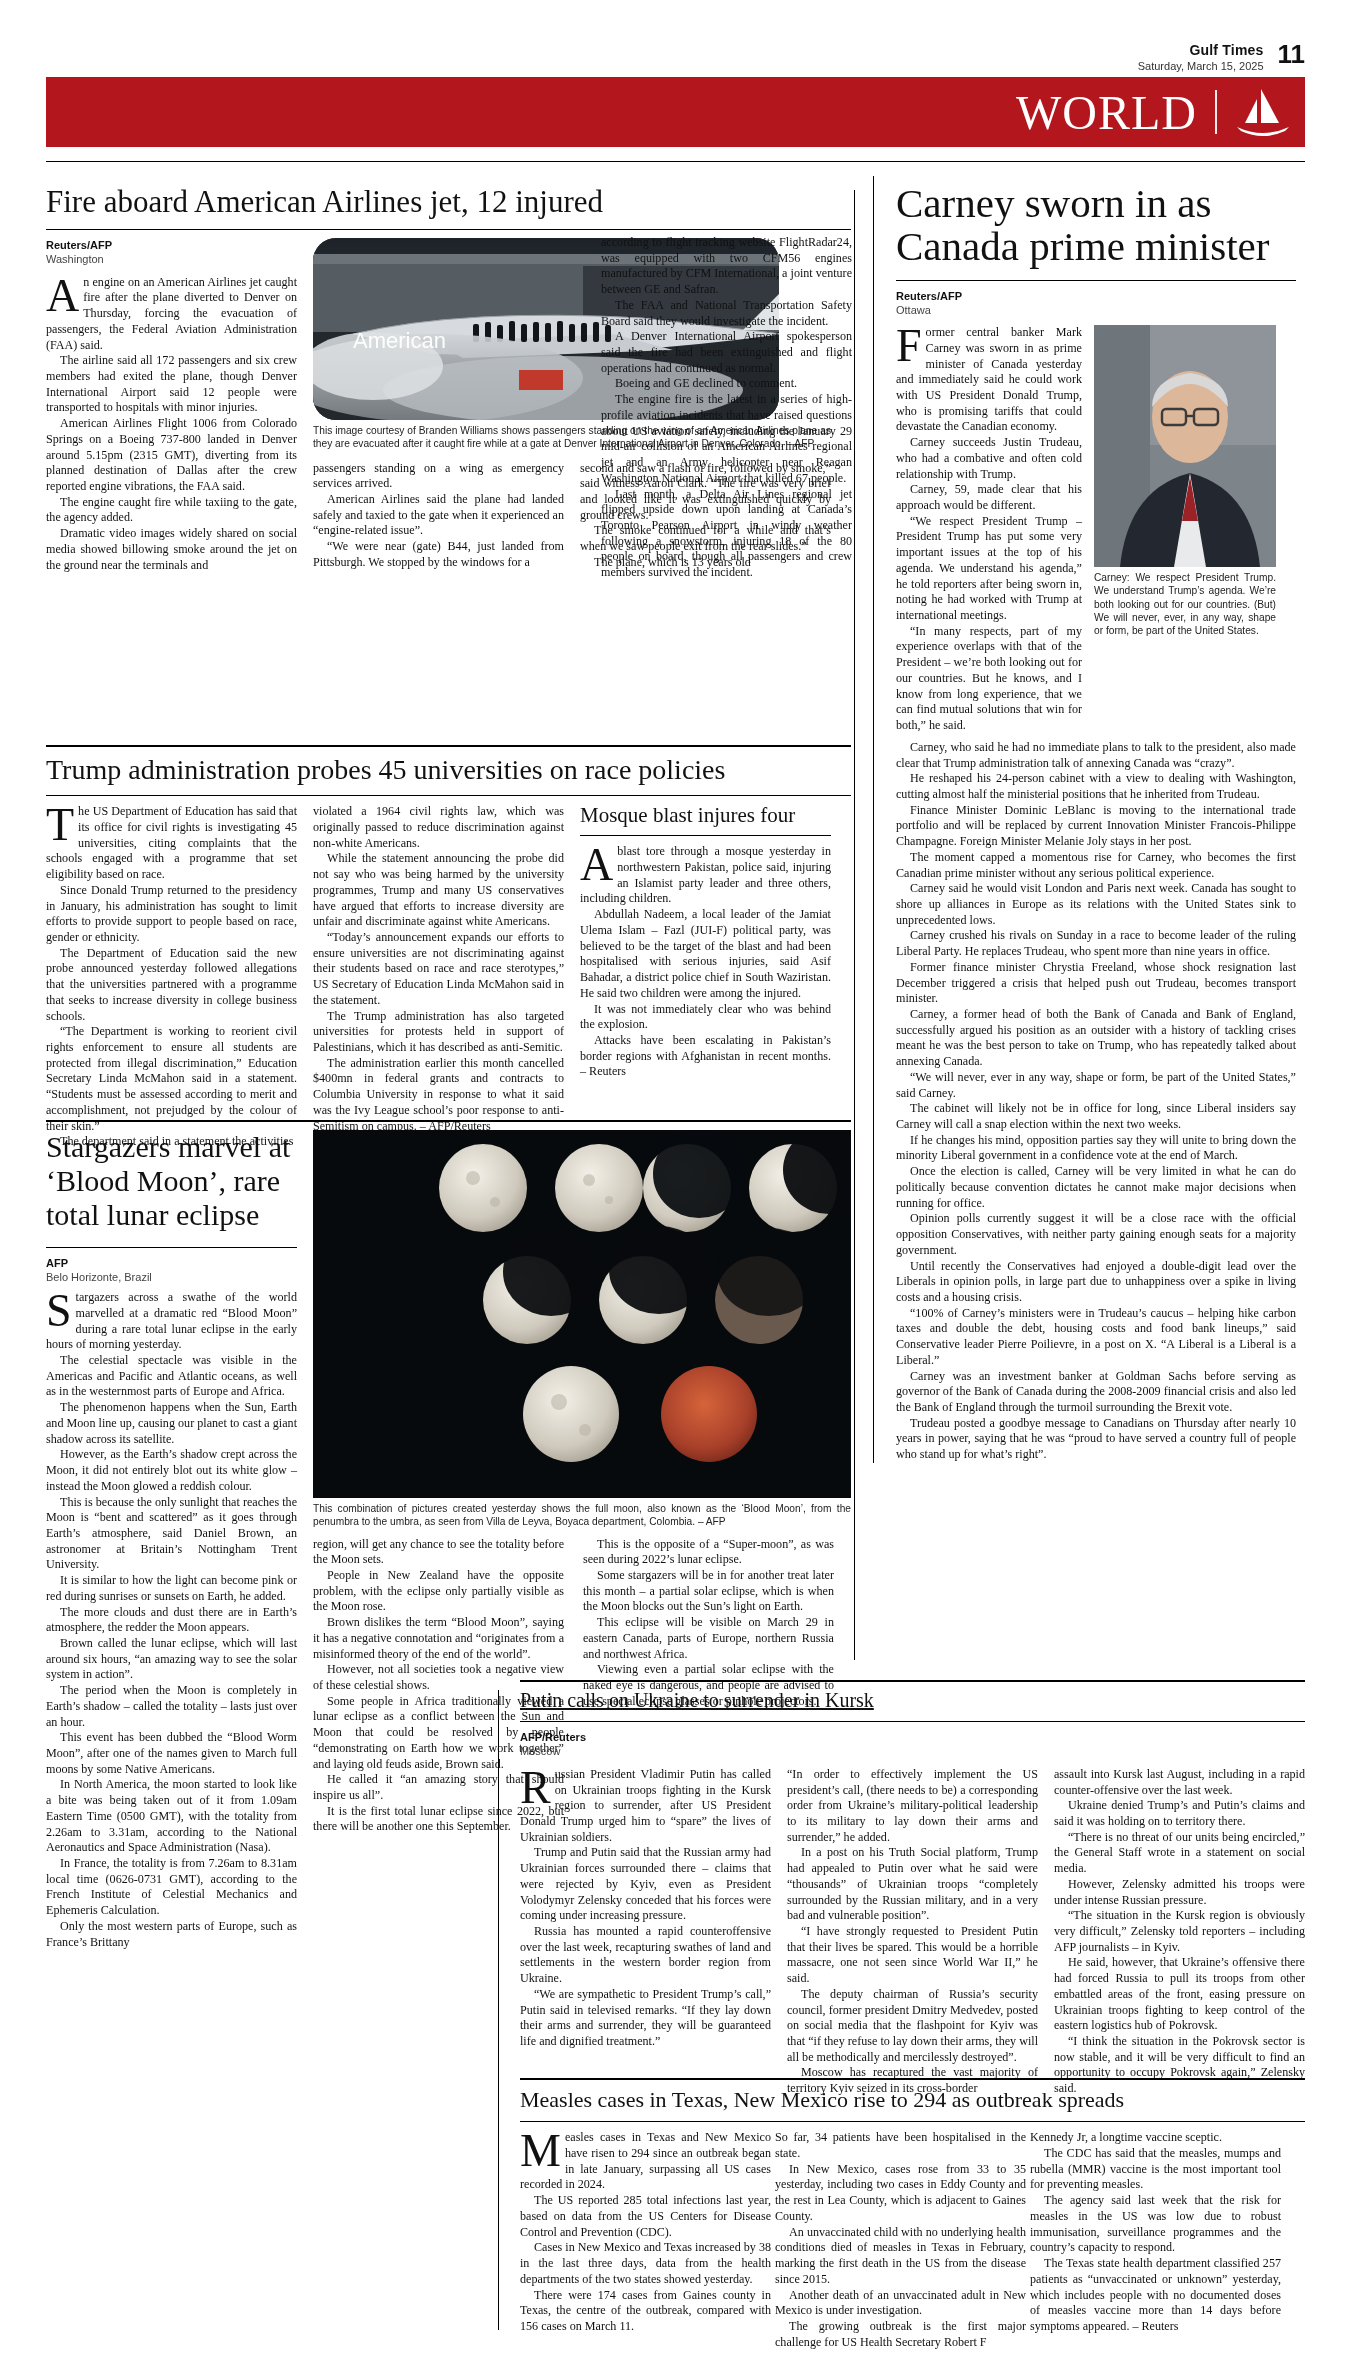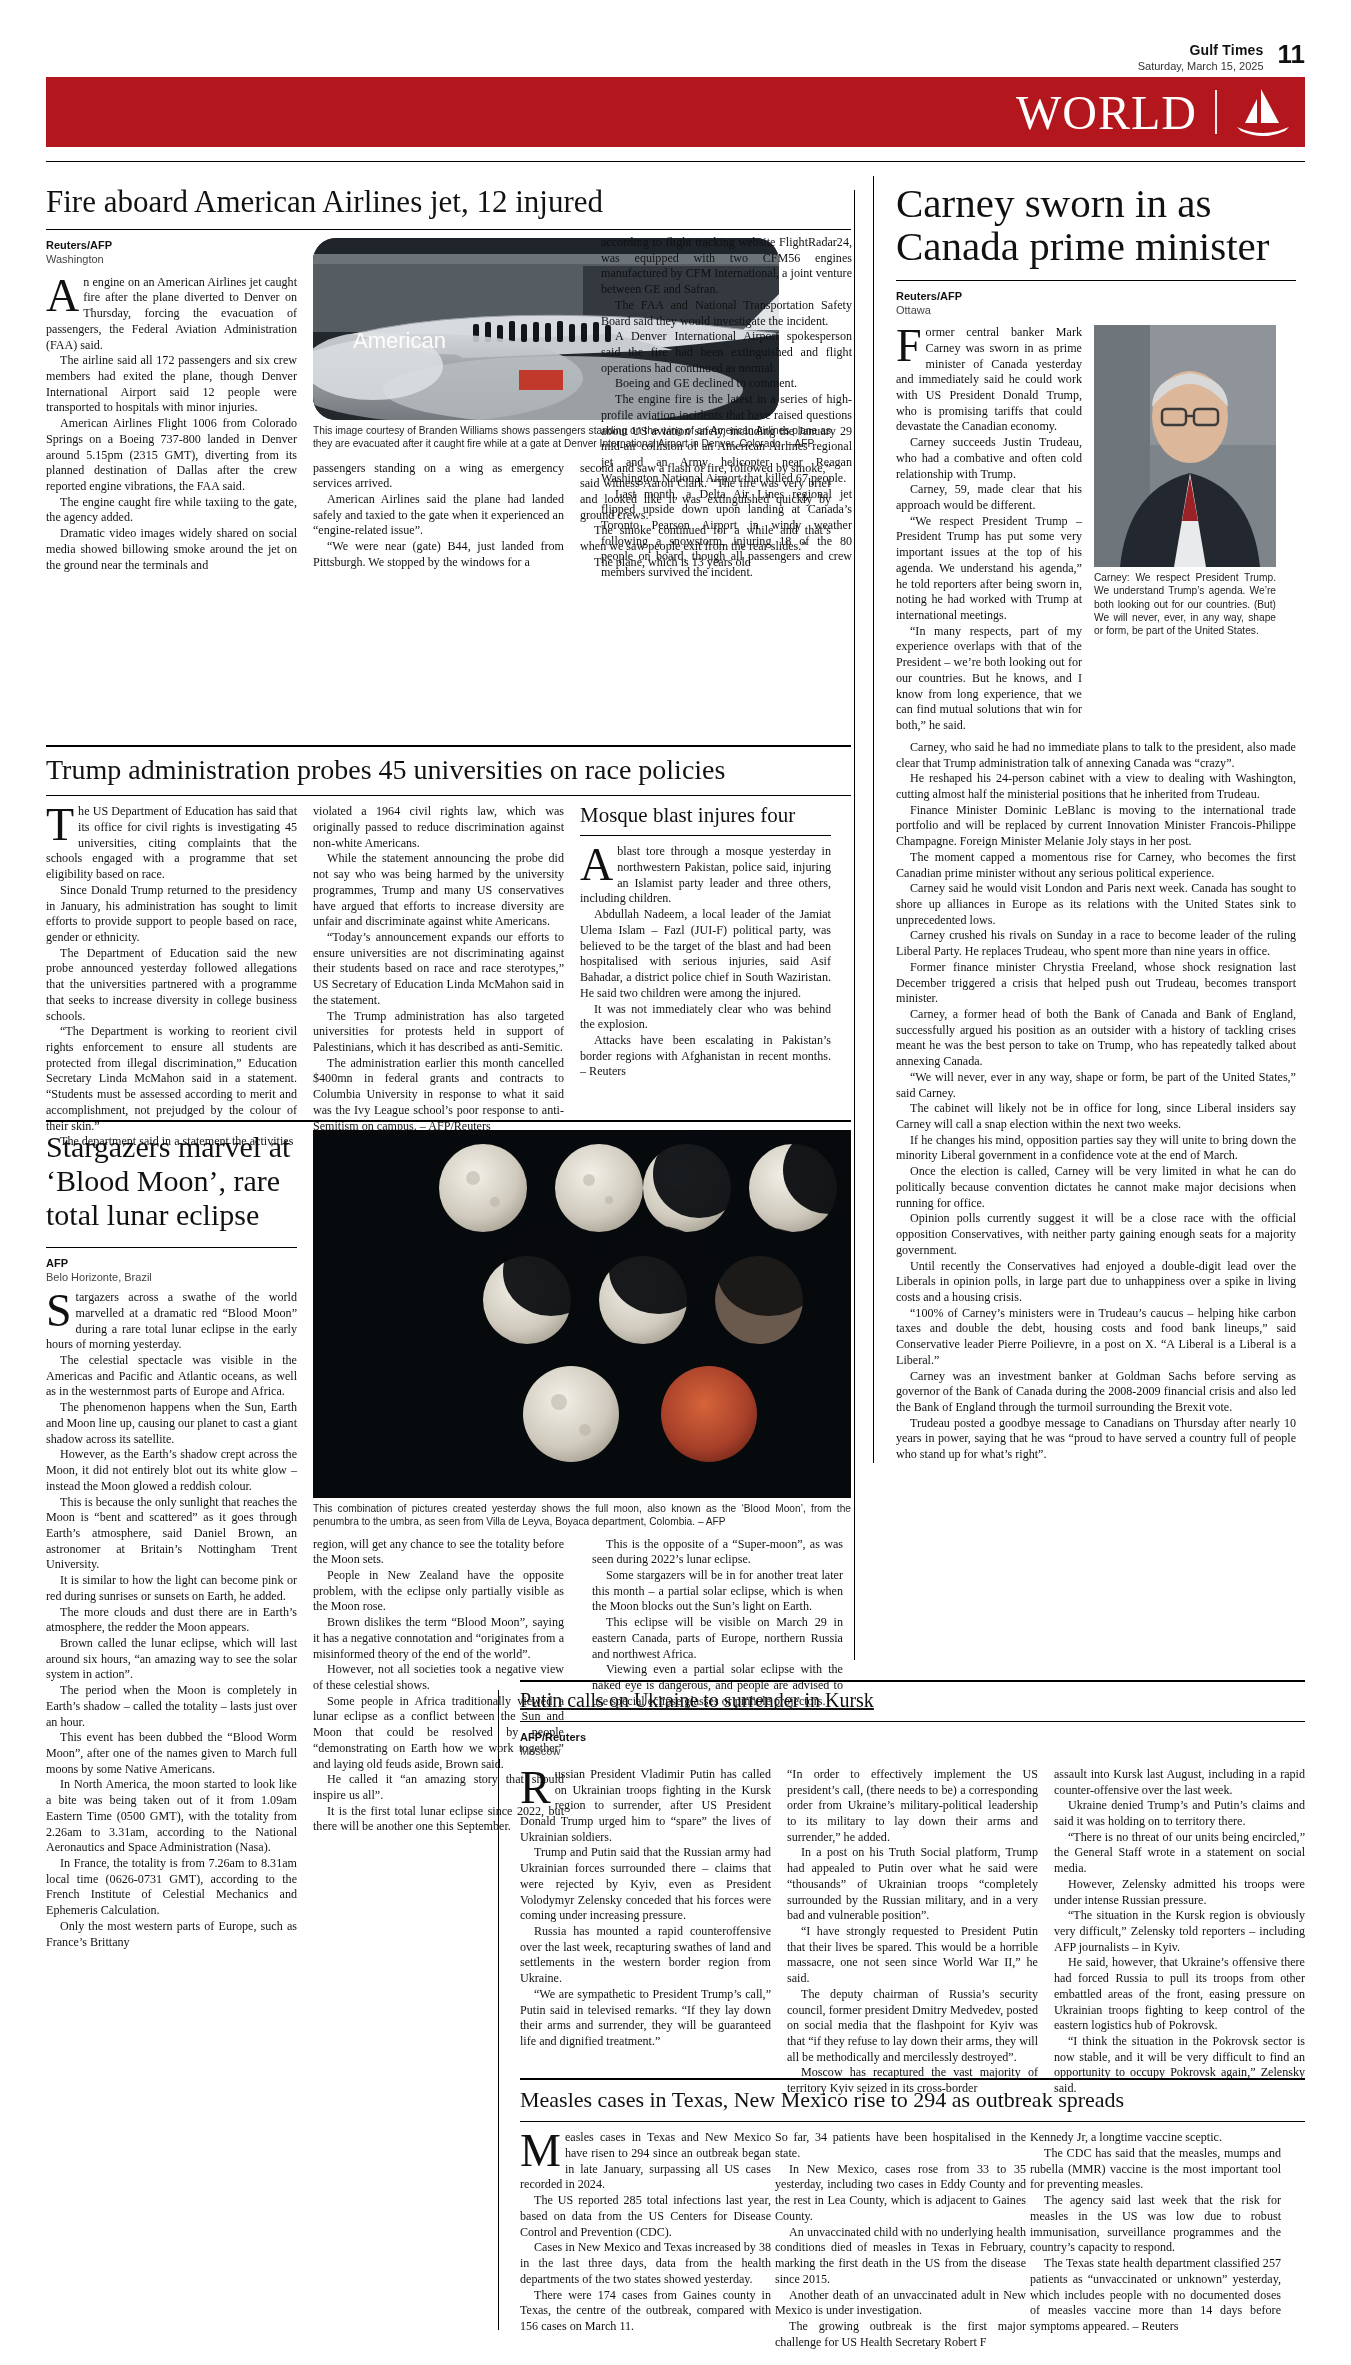--- a/index.html
+++ b/index.html
@@ -349,21 +349,21 @@
                 <circle cx="182" cy="72" r="5"></circle>
               <circle cx="276" cy="50" r="6"></circle>
                 <circle cx="296" cy="70" r="4"></circle>
               <circle cx="246" cy="272" r="8"></circle>
                 <circle cx="272" cy="300" r="6"></circle>
             </g>
           </svg>
         </div>
         <div class="cap ph-cap">This combination of pictures created yesterday shows the full moon, also known as the ‘Blood Moon’, from the penumbra to the umbra, as seen from Villa de Leyva, Boyaca department, Colombia. – AFP</div>
 
-        <div style="display:flex;gap:28px;margin-top:8px;">
+        <div style="display:flex;gap:19px;margin-top:8px;">
           <div style="width:251px;">
             <p class="body first">region, will get any chance to see the totality before the Moon sets.</p>
             <p class="body">People in New Zealand have the opposite problem, with the eclipse only partially visible as the Moon rose.</p>
             <p class="body">Brown dislikes the term “Blood Moon”, saying it has a negative connotation and “originates from a misinformed theory of the end of the world”.</p>
             <p class="body">However, not all societies took a negative view of these celestial shows.</p>
             <p class="body">Some people in Africa traditionally viewed a lunar eclipse as a conflict between the Sun and Moon that could be resolved by people “demonstrating on Earth how we work together” and laying old feuds aside, Brown said.</p>
             <p class="body">He called it “an amazing story that should inspire us all”.</p>
             <p class="body">It is the first total lunar eclipse since 2022, but there will be another one this September.</p>
           </div>
           <div style="width:251px;">

